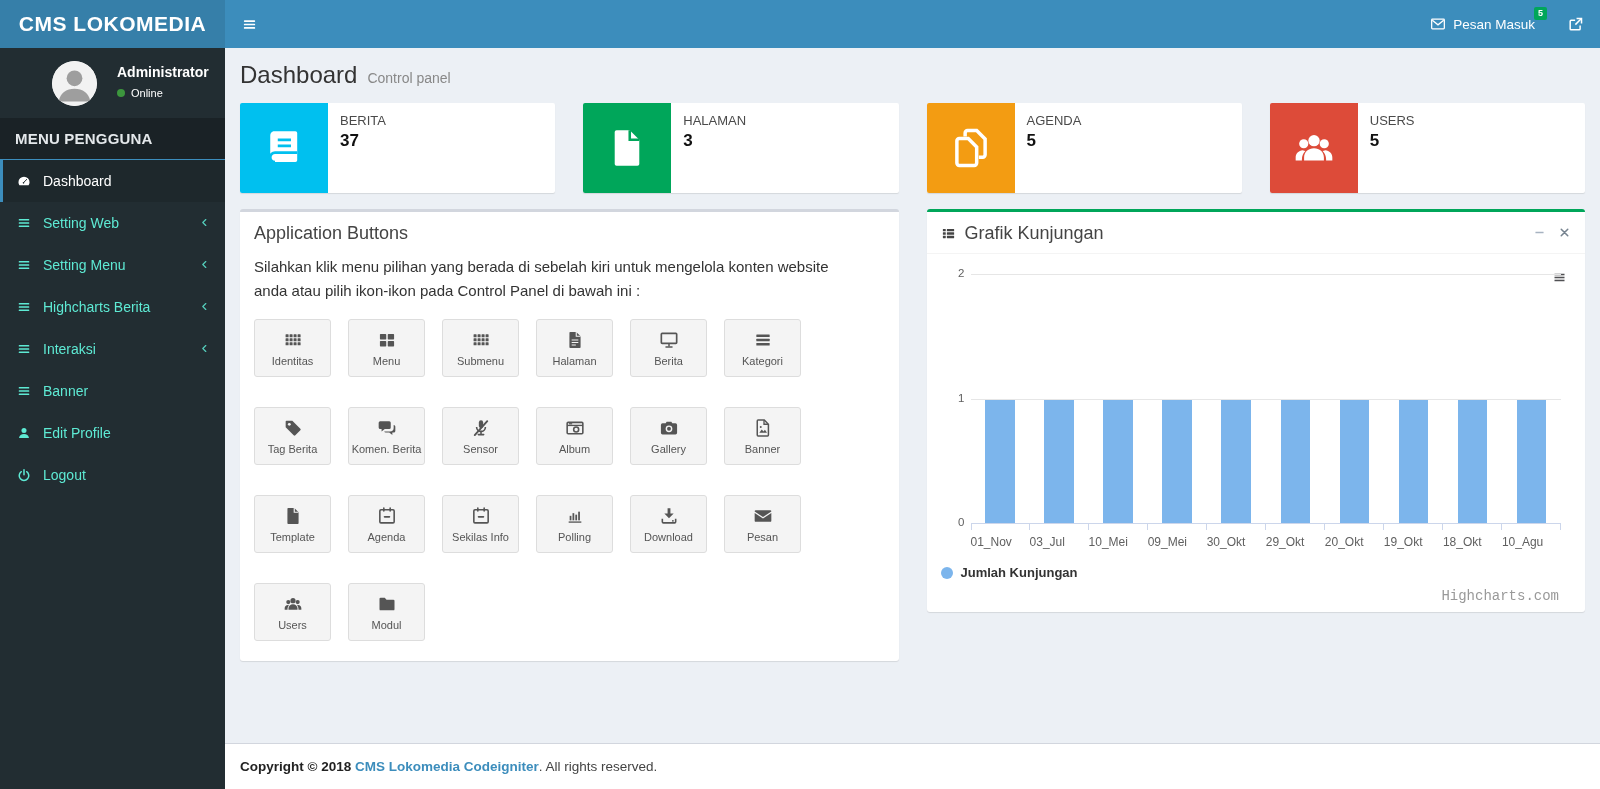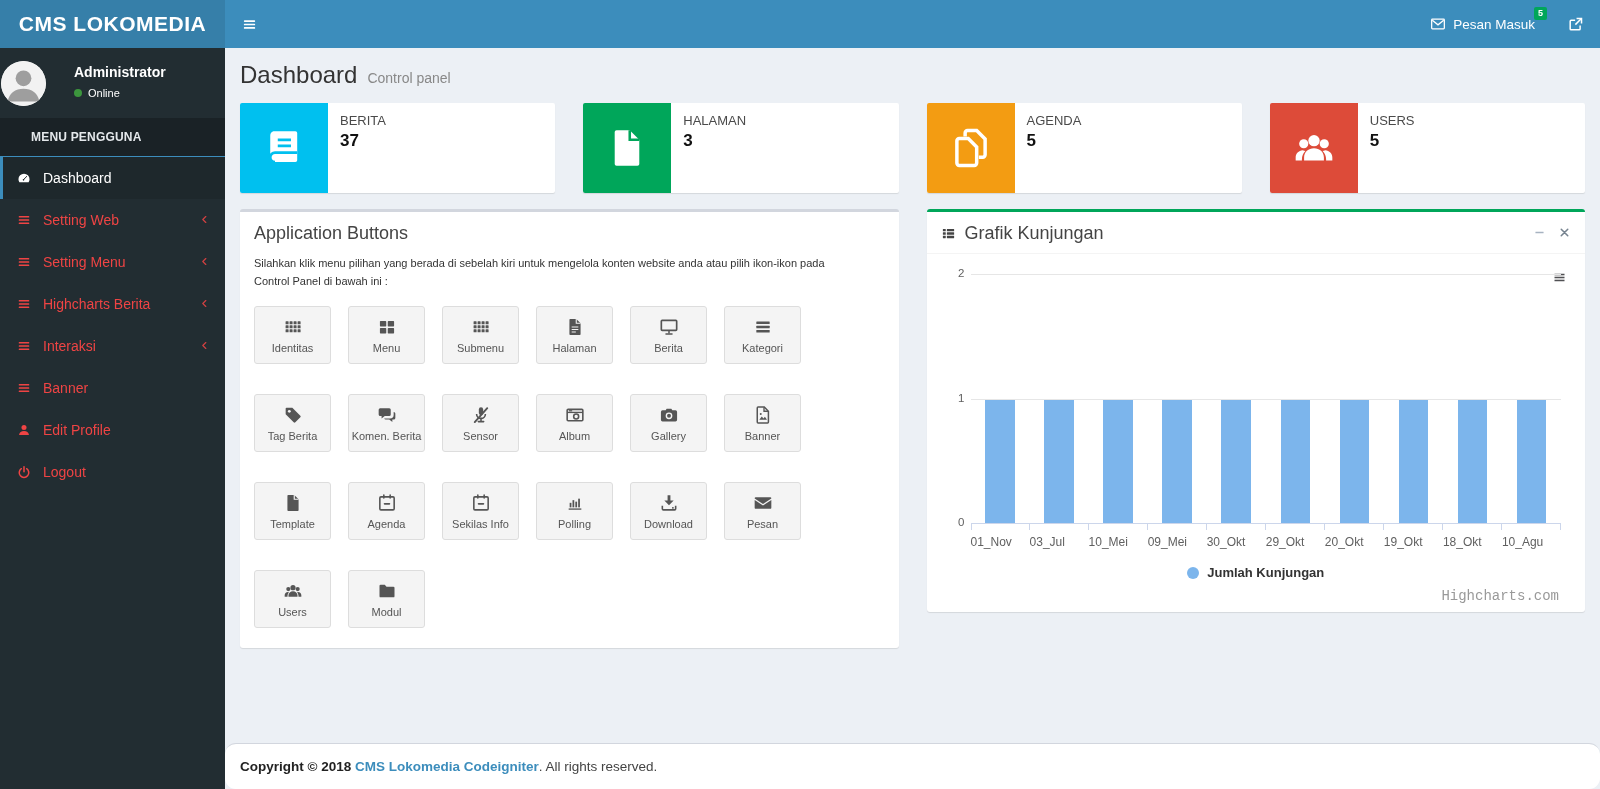--- a/index.html
+++ b/index.html
@@ -23,31 +23,31 @@
   .messages { position:relative; display:flex; align-items:center; gap:7px; padding:0 10px; height:100%; cursor:pointer; font-size:13.5px; }
   .msg-badge {
     position:absolute; top:7px; right:-2px; background:#00a65a; color:#fff;
     font-size:9px; font-weight:bold; padding:2px 4px; border-radius:2px; line-height:1;
   }
   .signout { padding:0 16px 0 22px; height:100%; display:flex; align-items:center; font-size:17px; cursor:pointer; }
 
   
   .layout { display:flex; height:741px; }
   .sidebar { width:225px; background:#222d32; flex-shrink:0; }
-  .user-panel { display:flex; gap:28px; padding:13px 1px 12px; }
+  .user-panel { display:flex; gap:20px; padding:13px 20px 12px;margin-left:32px; }
   .avatar { width:45px; height:45px; border-radius:50%; background:#f4f4f4; overflow:hidden; flex-shrink:0; }
   .avatar svg { width:45px; height:45px; }
   .user-info { padding-top:3px; }
   .user-name { color:#fff; font-weight:bold; font-size:14px; }
   .user-status { display:flex; align-items:center; gap:6px; color:#fff; font-size:11px; margin-top:7px; }
   .status-dot { width:8px; height:8px; border-radius:50%; background:#3c963d; }
-  .sidebar-header { background:#1a2226; color:#e4e8eb; font-size:12px; font-weight:bold; padding:12px 31px; letter-spacing:.2px; }
+  .sidebar-header { background:#1a2226; color:#e4e8eb; font-size:15px; font-weight:bold; padding:12px 15px; letter-spacing:.2px; }
   .menu-item {
     display:flex; align-items:center; gap:10px; padding:13px 15px 13px 12px;
-    color:#ef4444; font-size:14px; border-left:3px solid transparent; cursor:pointer;
+    color:#5eead4; font-size:14px; border-left:3px solid transparent; cursor:pointer;
   }
   .menu-item .mi { font-size:14px; width:18px; }
   .menu-item.active { background:#1e282c; color:#fff; border-left-color:#3c8dbc; border-top:1px solid #3c8dbc; --sbg:#1e282c; }
   .chevron { margin-left:auto; font-size:11px; opacity:.85; }
 
   
   .content-wrapper { flex:1; display:flex; flex-direction:column; }
   .content-header { padding:13px 15px 4px; display:flex; align-items:baseline; gap:10px; }
   .content-header h1 { font-size:24px; font-weight:400; color:#333; }
   .content-header small { font-size:14px; color:#888; }
@@ -61,21 +61,21 @@
   .panels { display:grid; grid-template-columns:1fr 1fr; gap:28px; padding:16px 15px 0; align-items:start; }
   .box { background:#fff; border-radius:3px; box-shadow:0 1px 1px rgba(0,0,0,.1); border-top:3px solid #d2d6de; min-height:386px; }
   .box.box-success { border-top-color:#00a65a; }
   .box-header { padding:11px 14px 9px; display:flex; align-items:center; gap:9px; font-size:18px; color:#444; }
   .box-header.with-border { border-bottom:1px solid #f4f4f4; }
   .box-title-icon { font-size:15px; color:#444; }
   .box-tools { margin-left:auto; display:flex; align-items:center; gap:12px; }
   .tool-btn { font-size:13px; color:#a7b3c1; cursor:pointer; }
   .tool-btn.close-tool { color:#76838f; }
 
-  .app-desc { padding:2px 14px 0; font-size:11px; color:#333; line-height:1.6; max-width:620px; }
+  .app-desc { padding:2px 14px 0; font-size:15px; color:#333; line-height:1.6; max-width:620px; }
   .btn-grid { display:flex; flex-wrap:wrap; gap:30px 17px; padding:16px 14px 20px; max-width:590px; }
   .app-btn {
     width:77px; height:58px; background:#f4f4f4; border:1px solid #ddd; border-radius:3px;
     display:flex; flex-direction:column; align-items:center; justify-content:center; gap:5px;
     color:#555; cursor:pointer; --ibg:#f4f4f4;
   }
   .app-btn .icn { font-size:20px; color:#555; }
   .app-btn .app-btn-label { font-size:11px; white-space:nowrap; }
 
   
@@ -84,28 +84,28 @@
   .plot { position:relative; height:250px; margin-left:30px; margin-right:10px; border-bottom:1px solid #ccd6eb; }
   .gridline { position:absolute; left:0; right:0; height:1px; background:#e6e6e6; }
   .ytick { position:absolute; left:-32px; width:26px; text-align:right; font-size:11.5px; color:#606060; }
   .bars { position:absolute; left:0; right:0; top:0; bottom:0; display:flex; }
   .bar-cell { flex:1; display:flex; align-items:flex-end; justify-content:center; }
   .bar { width:50%; }
   .xticks { display:flex; margin-left:30px; margin-right:10px; height:6px; border-left:1px solid #ccd6eb; }
   .xticks div { flex:1; border-right:1px solid #ccd6eb; }
   .xlabels { display:flex; margin-left:30px; margin-right:10px; padding-top:5px; }
   .xlabels div { flex:1; text-align:left; font-size:12px; color:#606060; }
-  .chart-legend { display:flex; align-items:center; justify-content:center; gap:8px; margin-top:16px; font-size:13px; font-weight:bold; color:#333333; }
+  .chart-legend { display:flex; align-items:center; justify-content:flex-start; gap:8px; margin-top:16px; font-size:13px; font-weight:bold; color:#333333; }
   .legend-dot { width:12px; height:12px; border-radius:50%; }
   .credits { text-align:right; font-size:14px; color:#999; padding:8px 12px 8px 0;font-family:Liberation Mono, monospace; }
 
   
   .main-footer {
     margin-top:auto; background:#fff; border-top:1px solid #d2d6de;
-    padding:15px; font-size:13.5px; color:#444;border-radius:11px;
+    padding:15px; font-size:13.5px; color:#444;
   }
   .main-footer strong { color:#222; }
   .main-footer a { color:#3c8dbc; font-weight:bold; text-decoration:none; cursor:pointer; }
 </style>
 </head>
 <body>
 
 <header class="main-header">
   <div class="logo">CMS LOKOMEDIA</div>
   <nav class="navbar">

